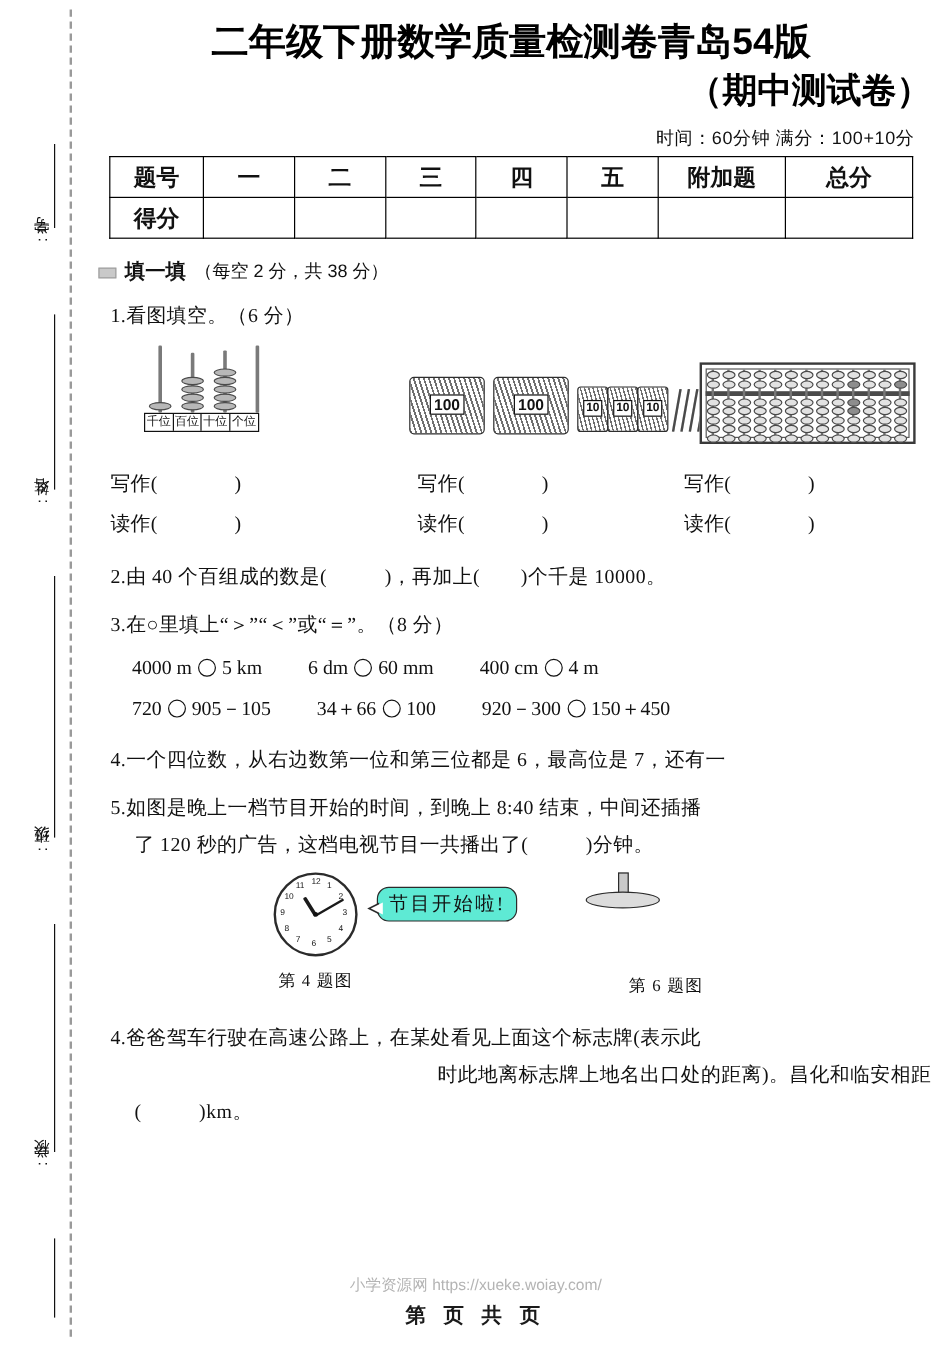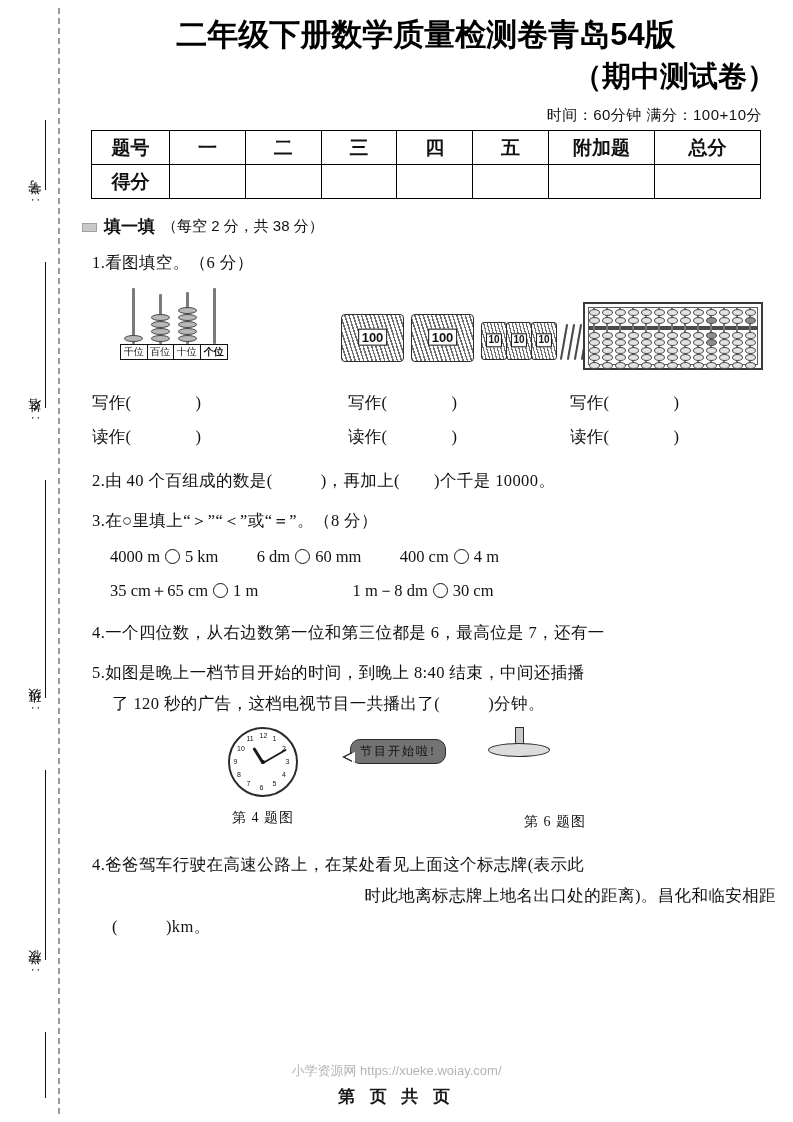--- a/index.html
+++ b/index.html
@@ -159,31 +159,31 @@
     border-radius: 1px;
   }
   .bead {
     position: absolute;
     width: 19px;
     height: 7px;
     border: 1.3px solid #4a4a4a;
     border-radius: 50%;
     background: #b8b8b8;
   }
-  .pv-cells { display: flex; border: 1.4px solid #111; width: 108px; }
+  .pv-cells { display: flex; border: 1.4px solid #111; width: 96px; }
   .pv-cell {
     width: 27px;
     border-right: 1.4px solid #111;
     font-size: 10px;
     line-height: 11px;
     text-align: center;
     padding: 1px 0 2px;
     font-family: "Liberation Sans","DejaVu Sans",sans-serif;
   }
-  .pv-cell:last-child { border-right: none; font-weight: bold; }
+  .pv-cell:last-child { border-right: none; }
 
   
   .bundles { left: 265px; top: 30px; width: 230px; height: 52px; }
   .bundle100 {
     position: absolute; top: 0;
     width: 63px; height: 48px;
     background:
       repeating-linear-gradient(72deg, #6f6f6f 0 1.5px, #ffffff 1.5px 4px);
     border: 1.4px solid #2e2e2e;
     border-radius: 4px;
@@ -309,25 +309,24 @@
   .pivot {
     position: absolute; left: 50%; top: 50%;
     width: 4px; height: 4px; background: #111; border-radius: 50%;
     transform: translate(-50%,-50%);
   }
   .bubble {
     position: absolute; left: 86px; top: 12px;
     border: 1.7px solid #2b2b2b;
     border-radius: 10px;
     padding: 3px 9px;
-    font-size: 12px;
+    font-size: 16px;
     letter-spacing: 2px;
-    background: #737373;
+    background: #5eead4;
     white-space: nowrap;
-    margin-left: 36px;
   }
   .bubble:before {
     content: "";
     position: absolute;
     left: -9px; top: 12px;
     width: 0; height: 0;
     border-top: 5px solid transparent;
     border-bottom: 5px solid transparent;
     border-right: 10px solid #2b2b2b;
   }
@@ -659,23 +658,25 @@
 
   <div class="cmp-block">
     <div class="cmp-line">
       <span class="cmp-item">4000 m</span><span class="circ"></span><span class="cmp-item">5 km</span>
       <span class="cmp-sp"></span>
       <span class="cmp-item">6 dm</span><span class="circ"></span><span class="cmp-item">60 mm</span>
       <span class="cmp-sp"></span>
       <span class="cmp-item">400 cm</span><span class="circ"></span><span class="cmp-item">4 m</span>
     </div>
     <div class="cmp-line">
-      <span class="cmp-item">35 cm＋65 cm</span><span class="circ"></span><span class="cmp-item">1 m</span>
-      <span class="cmp-sp-wide"></span>
-      <span class="cmp-item">1 m－8 dm</span><span class="circ"></span><span class="cmp-item">30 cm</span>
+      <span class="cmp-item">720</span><span class="circ"></span><span class="cmp-item">905－105</span>
+      <span class="cmp-sp"></span>
+      <span class="cmp-item">34＋66</span><span class="circ"></span><span class="cmp-item">100</span>
+      <span class="cmp-sp"></span>
+      <span class="cmp-item">920－300</span><span class="circ"></span><span class="cmp-item">150＋450</span>
     </div>
   </div>
 
   <div class="q">4.一个四位数，从右边数第一位和第三位都是 6，最高位是 7，还有一</div>
 
   <div class="q">5.如图是晚上一档节目开始的时间，到晚上 8:40 结束，中间还插播</div>
   <div class="q q-indent" style="margin-top:0;">
     <span>了 120 秒的广告，这档电视节目一共播出了(</span><span class="blank-md"></span><span>)分钟。</span>
   </div>
 

